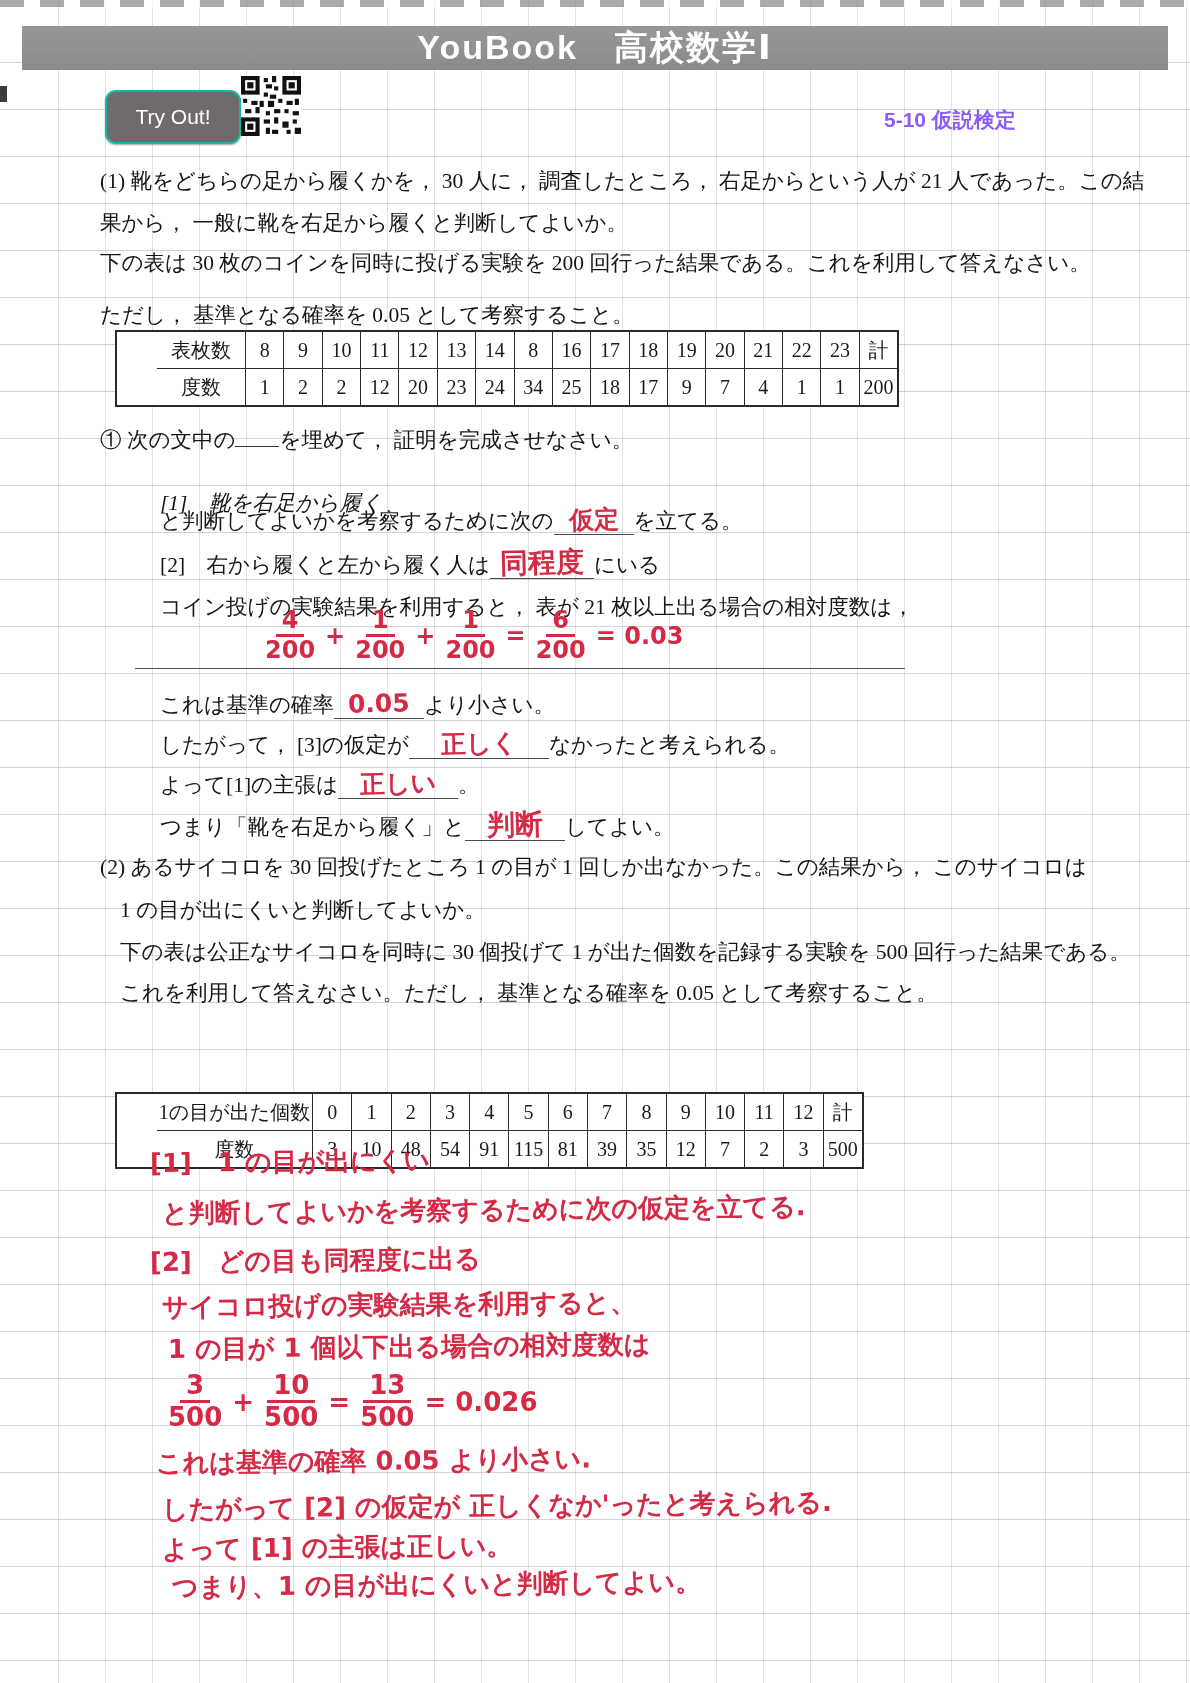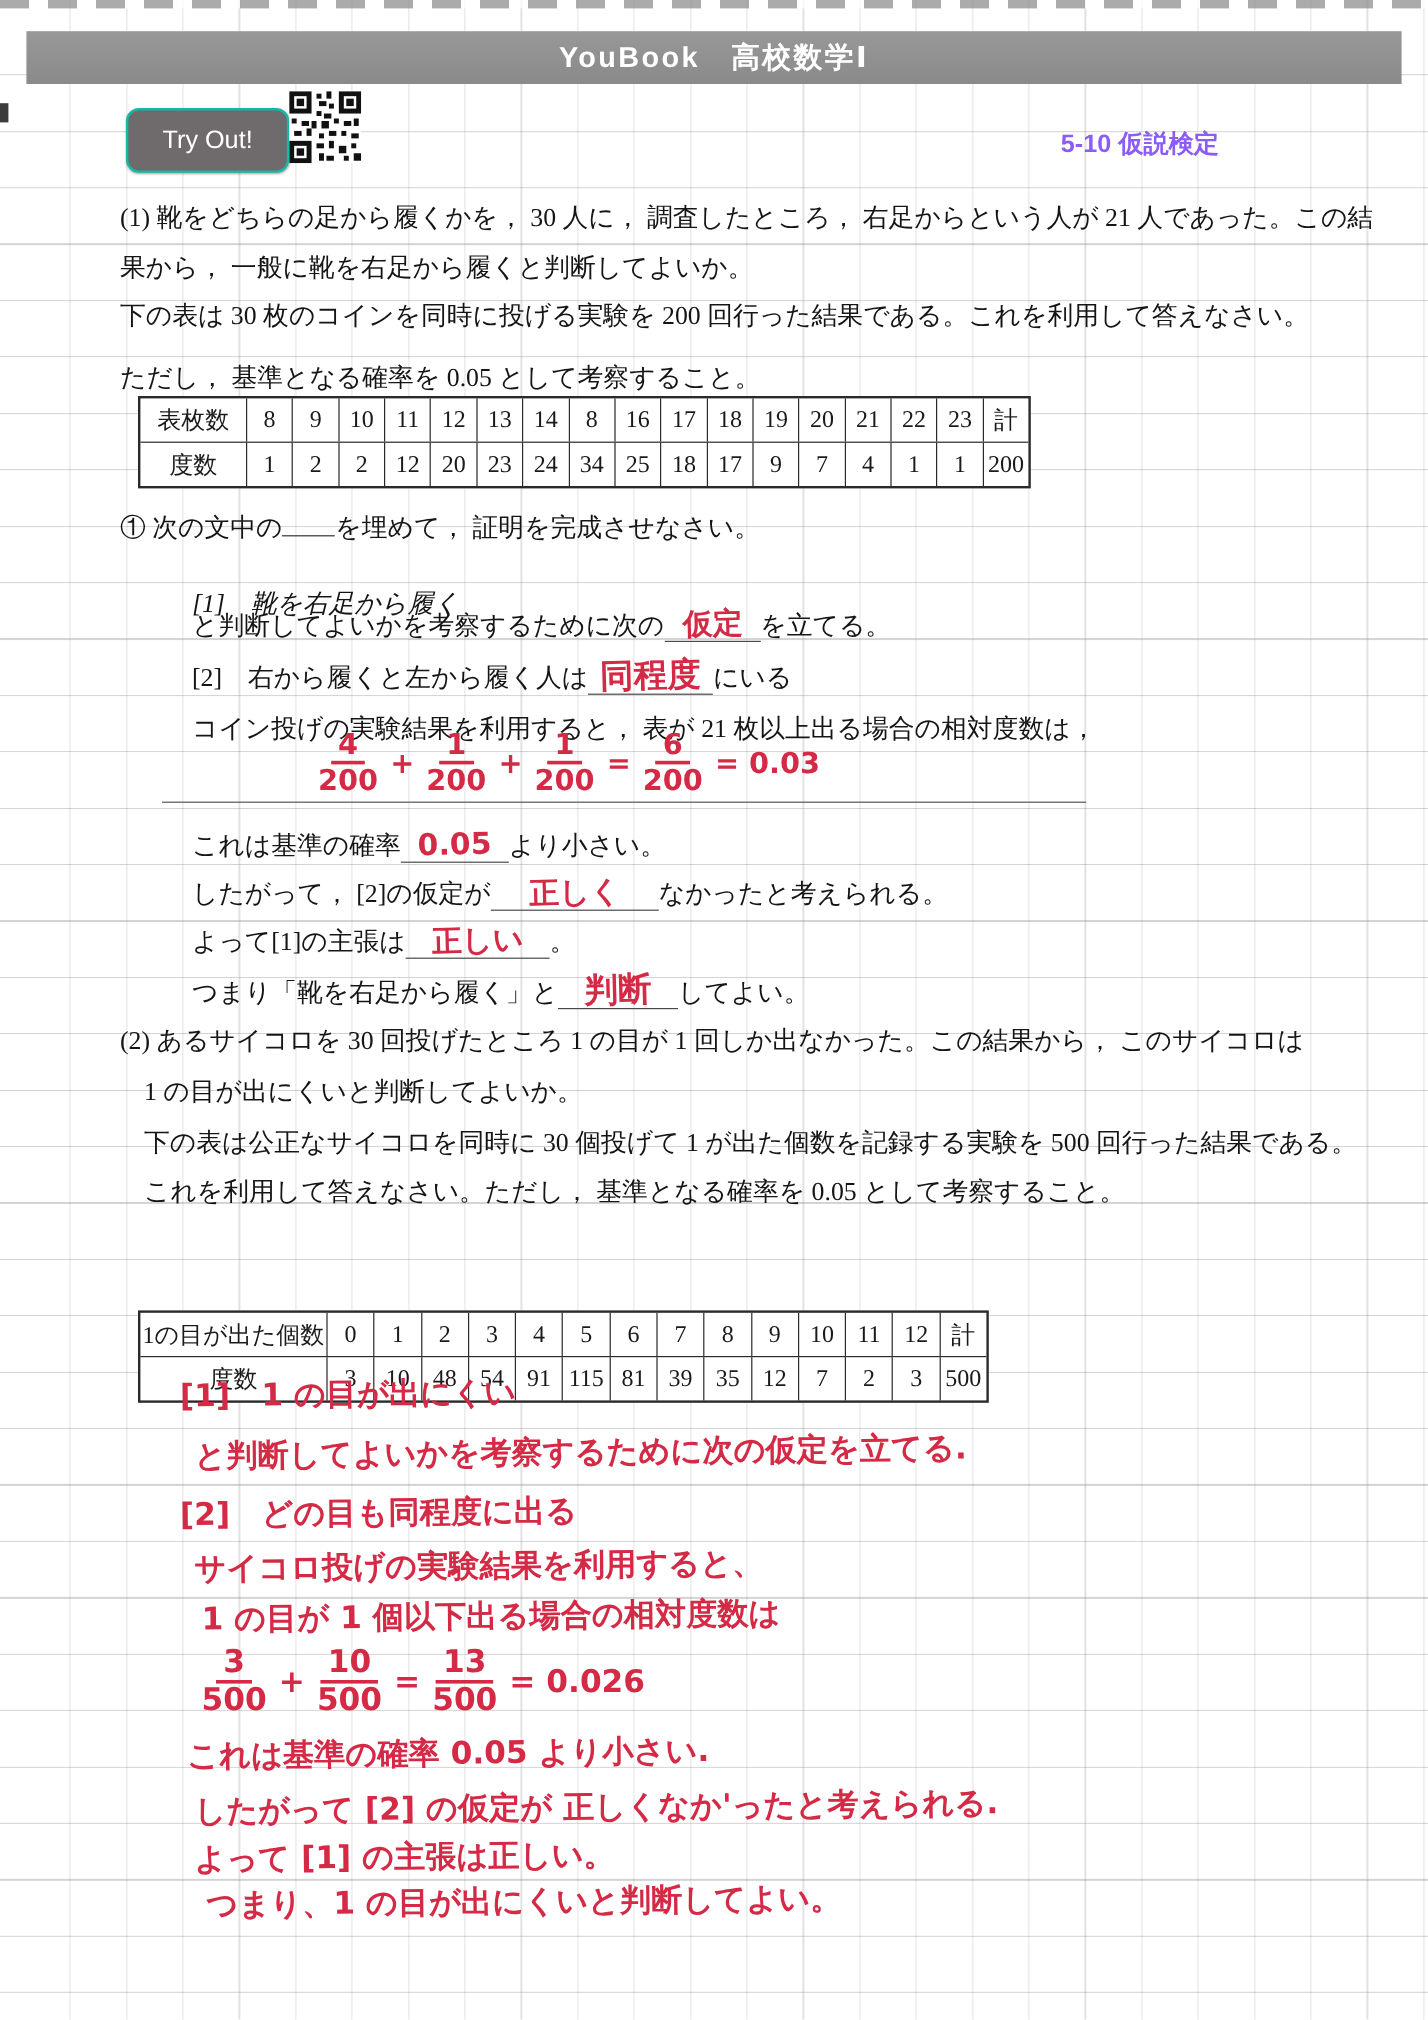--- a/index.html
+++ b/index.html
@@ -19,21 +19,21 @@
     background:repeating-linear-gradient(90deg,#8f8f8f 0 24px,#ffffff 24px 40px);
     opacity:.75;
   }
   .header-bar{
     left:22px;top:26px;width:1146px;height:44px;
     background:linear-gradient(#989898,#8a8a8a);
     display:flex;align-items:center;justify-content:center;
   }
   .header-title{
     color:#ffffff;font-family:"Liberation Sans","DejaVu Sans",sans-serif;
-    font-weight:bold;font-size:24px;letter-spacing:2px;
+    font-weight:bold;font-size:34px;letter-spacing:2px;
   }
   .tryout-btn{
     left:105px;top:90px;width:132px;height:50px;border-radius:11px;
     background:#6f6a6c;border:2px solid #14b8a6;
     display:flex;align-items:center;justify-content:center;
     color:#fff;font-family:"Liberation Sans","DejaVu Sans",sans-serif;font-size:21px;
     box-shadow:0 1px 2px rgba(0,0,0,.35);
   }
   .qr{left:241px;top:76px;}
   .section-label{
@@ -45,21 +45,21 @@
   .ansline{display:inline-block;border-bottom:1.8px solid #4a4a4a;padding:0 10px;min-width:60px;text-align:center;vertical-align:baseline;}
   .hw{color:#d42a46;font-family:"DejaVu Sans","Liberation Sans",sans-serif;font-weight:bold;font-size:25px;line-height:.9;display:inline-block;transform:rotate(-1.5deg);}
   .hwline{color:#d42a46;font-family:"DejaVu Sans","Liberation Sans",sans-serif;font-weight:bold;font-size:26px;white-space:nowrap;transform:rotate(-0.6deg);transform-origin:left;}
   .eqline{color:#d42a46;font-family:"DejaVu Sans","Liberation Sans",sans-serif;font-weight:bold;font-size:24px;white-space:nowrap;display:flex;align-items:center;gap:8px;}
   .frac{display:inline-flex;flex-direction:column;align-items:center;line-height:1.05;}
   .frac .num{border-bottom:3px solid currentColor;padding:0 6px 1px;}
   .frac .den{padding-top:1px;}
   .op{padding:0 2px;}
   .eq-underline{height:0;border-bottom:1.7px solid #555;}
   
-  .dtable{background:#ffffff;border:2px solid #2a2a2a;display:flex;flex-direction:column;font-size:20px;}
+  .dtable{background:#ffffff;border:2px solid #2a2a2a;display:flex;flex-direction:column;font-size:20px;padding-left:40px;}
   .drow{display:flex;height:36px;}
   .drow + .drow{border-top:1.4px solid #2a2a2a;}
   .dlabel{display:flex;align-items:center;justify-content:center;flex:0 0 auto;}
   .dcells{display:flex;flex:1 1 auto;}
   .dcell{flex:1 1 0;display:flex;align-items:center;justify-content:center;border-left:1.4px solid #2a2a2a;}
   .mark{background:#3c3c3c;}
 </style>
 </head>
 <body>
 
@@ -210,21 +210,21 @@
     </span>
   <span class="op">= 0.03</span>
 </div>
 <div class="abs eq-underline" style="left:135px;top:668px;width:770px;"></div>
 
 <div class="abs pline" style="left:160px;top:690px;">
   <span>これは基準の確率</span><span class="ansline" style="min-width:70px;"><span class="hw">0.05</span></span><span>より小さい。</span>
 </div>
 
 <div class="abs pline" style="left:160px;top:730px;">
-  <span>したがって， [2]の仮定が</span><span class="ansline" style="min-width:120px;"><span class="hw">正しく</span></span><span>なかったと考えられる。</span>
+  <span>したがって， [3]の仮定が</span><span class="ansline" style="min-width:120px;"><span class="hw">正しく</span></span><span>なかったと考えられる。</span>
 </div>
 
 <div class="abs pline" style="left:160px;top:770px;">
   <span>よって[1]の主張は</span><span class="ansline" style="min-width:100px;"><span class="hw">正しい</span></span><span>。</span>
 </div>
 
 <div class="abs pline" style="left:160px;top:812px;">
   <span>つまり「靴を右足から履く」と</span><span class="ansline" style="min-width:80px;"><span class="hw" style="font-size:28px;">判断</span></span><span>してよい。</span>
 </div>
 

